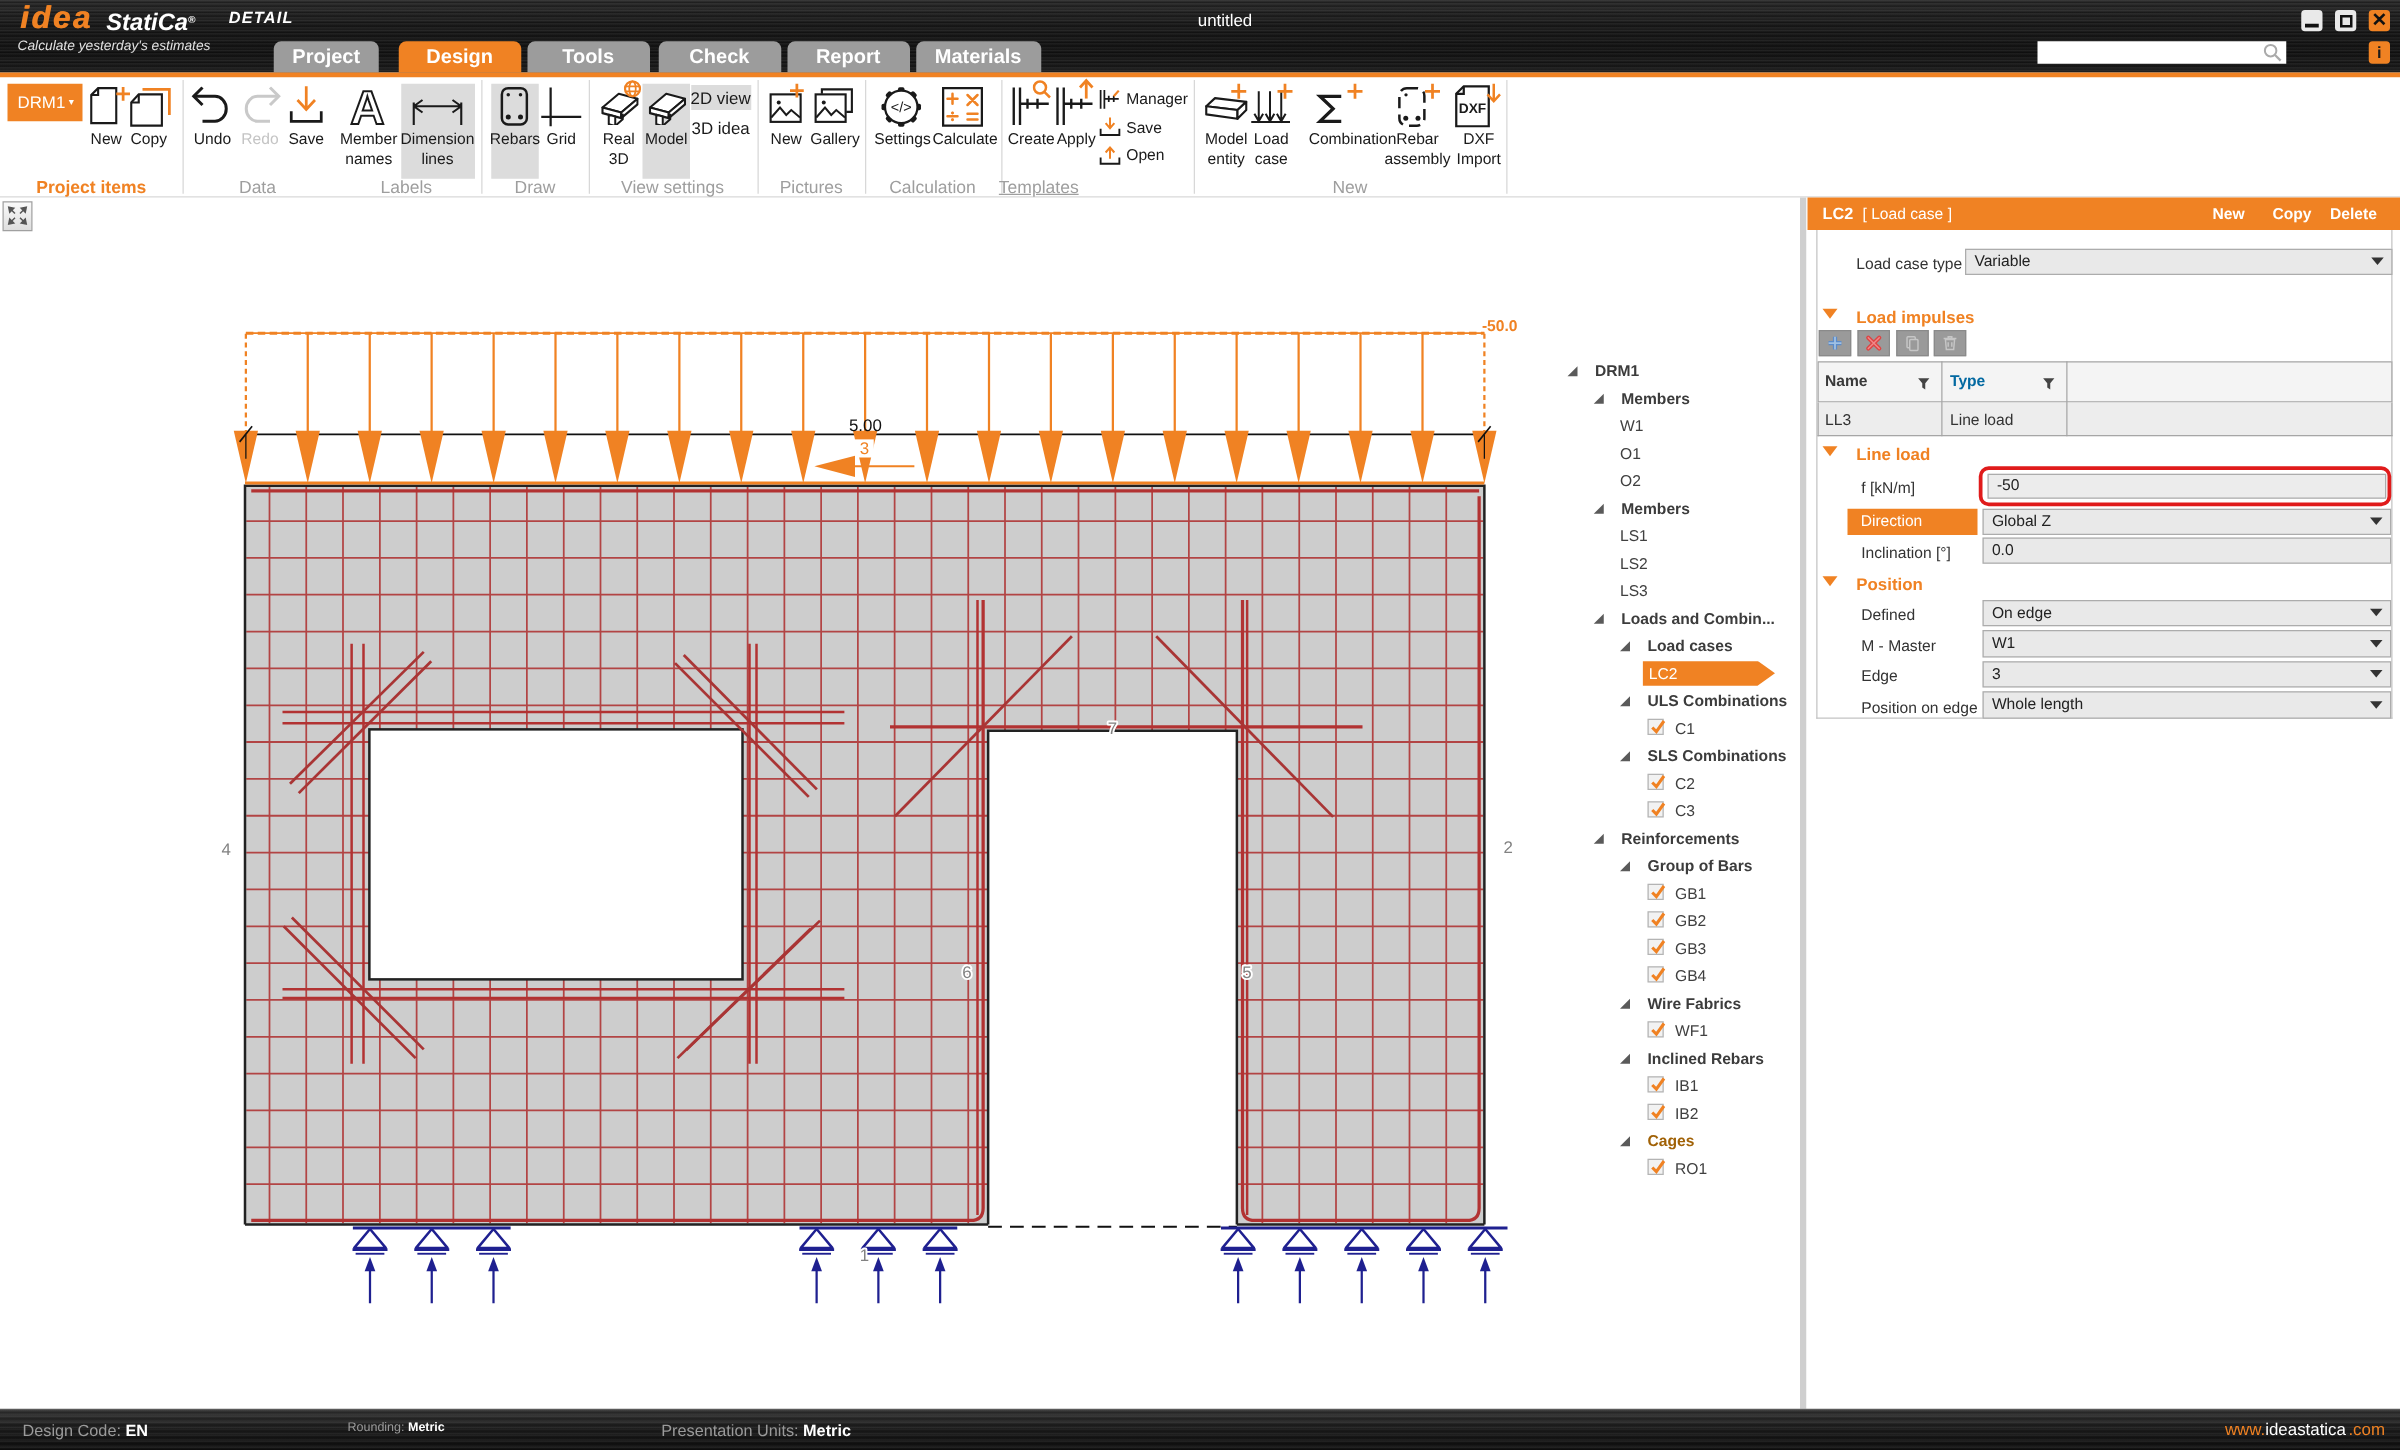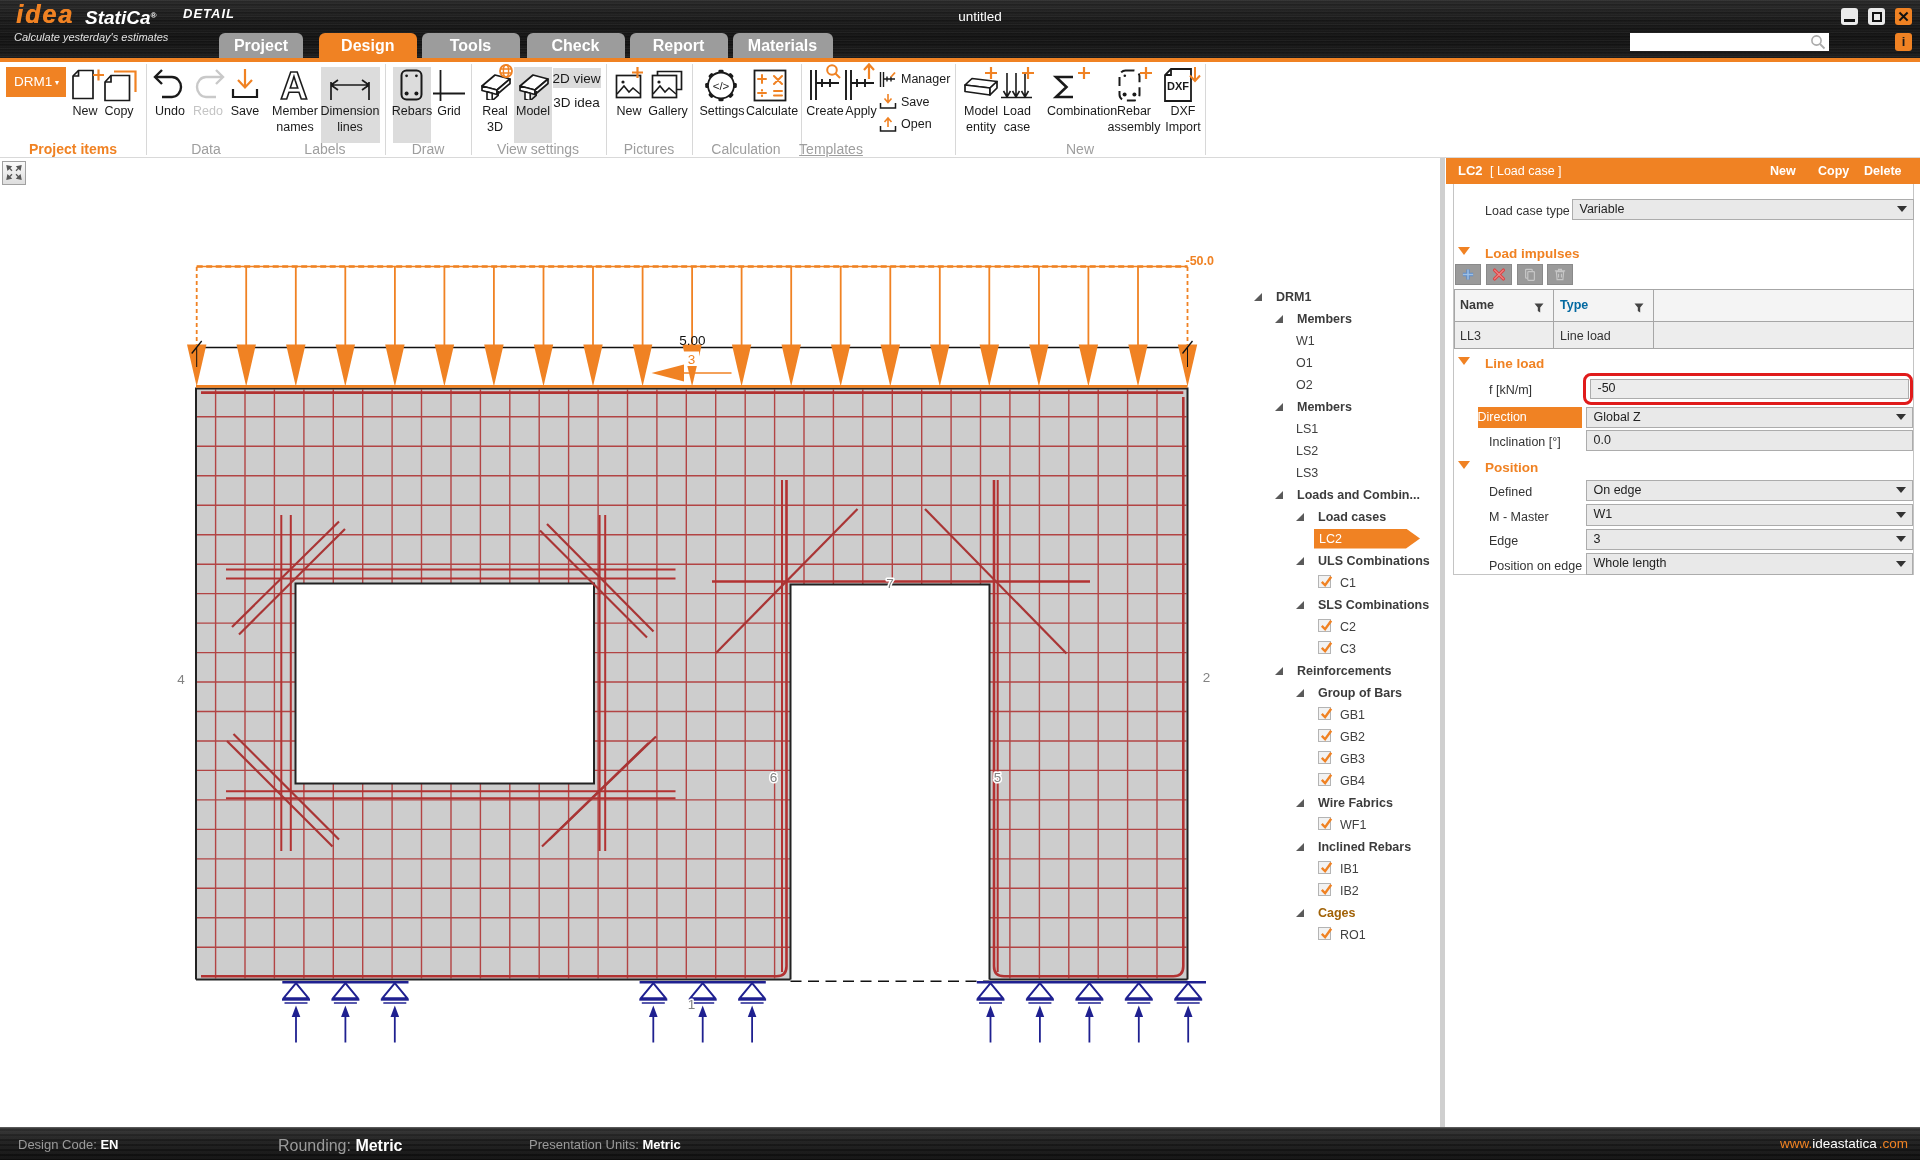--- a/index.html
+++ b/index.html
@@ -640,31 +640,31 @@
 <div class="abs" style="left:1634px;top:299px"><svg width="10" height="10" viewBox="0 0 10 10">
       <path d="M0.5,0.5 H9.5 L6.2,4.5 V9.5 L3.8,8 V4.5 Z" fill="#444"></path>
     </svg></div>
 <div class="plabel" style="left:1460px;top:329px">LL3</div>
 <div class="plabel" style="left:1560px;top:329px">Line load</div>
 <div class="sectri" style="left:1458px;top:357px"></div>
 <div class="sechead" style="left:1485px;top:355.5px">Line load</div>
 <div class="plabel" style="left:1489px;top:383px;width:120px">f [kN/m]</div>
 <div class="abs" style="left:1583px;top:373px;width:330px;height:31.5px;border:3.5px solid #E01B1B;border-radius:8px;background:#fff"></div>
 <div class="pfield" style="left:1589.5px;top:379px;width:319px;height:19.5px;line-height:17.5px;background:#ECECEC">-50</div>
-<div class="abs" style="left:1477.5px;top:406.5px;width:104.5px;height:21px;background:#F08223;color:#fff;font-size:12.5px;line-height:21px;"><span style="">Direction</span></div>
+<div class="abs" style="left:1477.5px;top:406.5px;width:104.5px;height:21px;background:#F08223;color:#fff;font-size:12.5px;line-height:21px;"><span style="margin-left:11px">Direction</span></div>
 <div class="pfield" style="left:1585.5px;top:406.5px;width:327.5px;height:21px;line-height:19px;background:#E9E9E9">Global Z<span class="dar"></span></div>
 <div class="plabel" style="left:1489px;top:435px;width:120px">Inclination [°]</div>
 <div class="pfield" style="left:1585.5px;top:429.5px;width:327.5px;height:21.5px;line-height:19.5px;background:#E9E9E9">0.0</div>
 <div class="sectri" style="left:1458px;top:461px"></div>
 <div class="sechead" style="left:1485px;top:459.5px">Position</div>
 <div class="plabel" style="left:1489px;top:485px;width:120px">Defined</div>
 <div class="pfield" style="left:1585.5px;top:479.5px;width:327.5px;height:21.5px;line-height:19.5px;background:#E9E9E9">On edge<span class="dar"></span></div>
 <div class="plabel" style="left:1489px;top:509.5px;width:120px">M - Master</div>
 <div class="pfield" style="left:1585.5px;top:504px;width:327.5px;height:21.5px;line-height:19.5px;background:#E9E9E9">W1<span class="dar"></span></div>
 <div class="plabel" style="left:1489px;top:534px;width:120px">Edge</div>
 <div class="pfield" style="left:1585.5px;top:528.5px;width:327.5px;height:21.5px;line-height:19.5px;background:#E9E9E9">3<span class="dar"></span></div>
 <div class="plabel" style="left:1489px;top:558.5px;width:120px">Position on edge</div>
 <div class="pfield" style="left:1585.5px;top:553px;width:327.5px;height:21.5px;line-height:19.5px;background:#E9E9E9">Whole length<span class="dar"></span></div>
 <div id="statusbar">
  <div class="abs" style="left:18px;top:9px;font-size:13px;color:#9A9A9A">Design Code: <span style="color:#fff;font-weight:bold">EN</span></div>
- <div class="abs" style="left:278px;top:9px;font-size:16px;color:#9A9A9A">Rounding: <span style="color:#fff;font-weight:bold">Metric</span></div>
+ <div class="abs" style="left:278px;top:9px;font-size:10px;color:#9A9A9A">Rounding: <span style="color:#fff;font-weight:bold">Metric</span></div>
  <div class="abs" style="left:529px;top:9px;font-size:13px;color:#9A9A9A">Presentation Units: <span style="color:#fff;font-weight:bold">Metric</span></div>
  <div class="abs" style="right:12px;top:8px;font-size:13.5px;color:#fff"><span style="color:#F08223">www.</span>ideastatica<span style="color:#F08223;margin-left:2px">.com</span></div>
 </div>
 </body></html>

